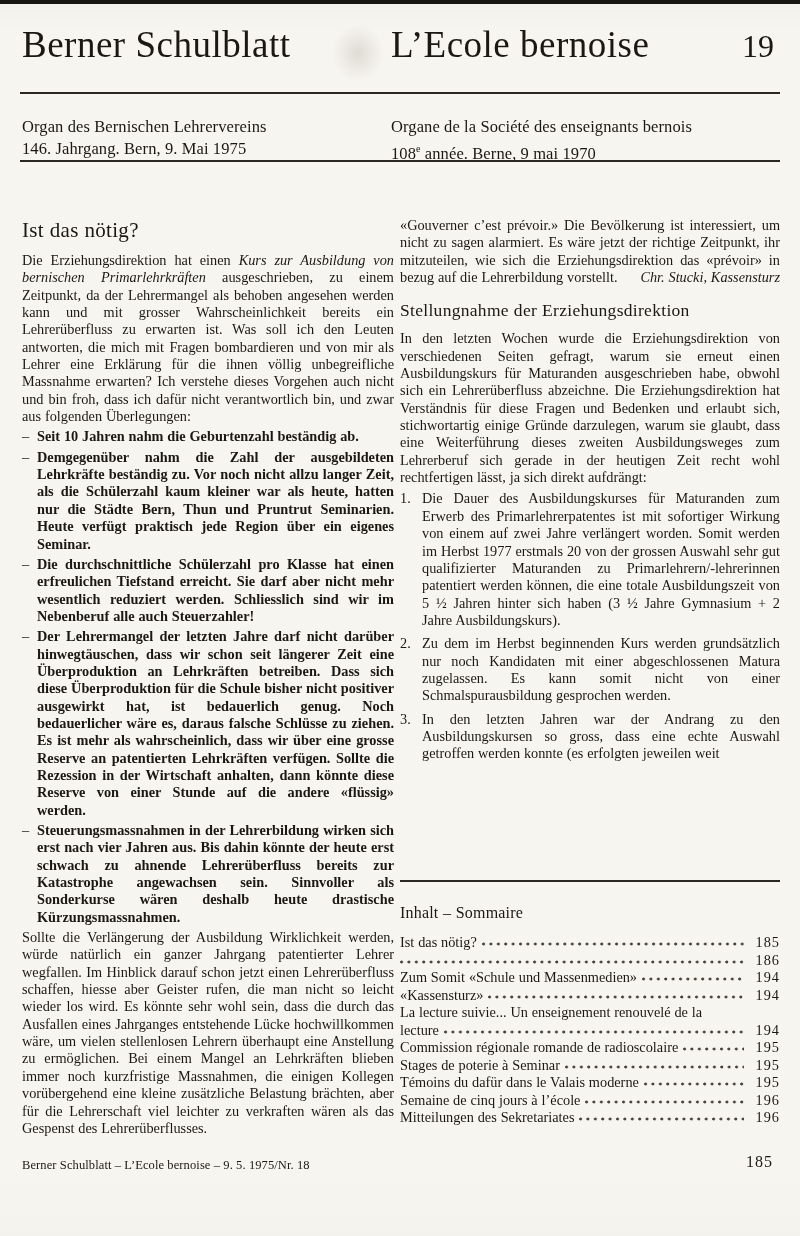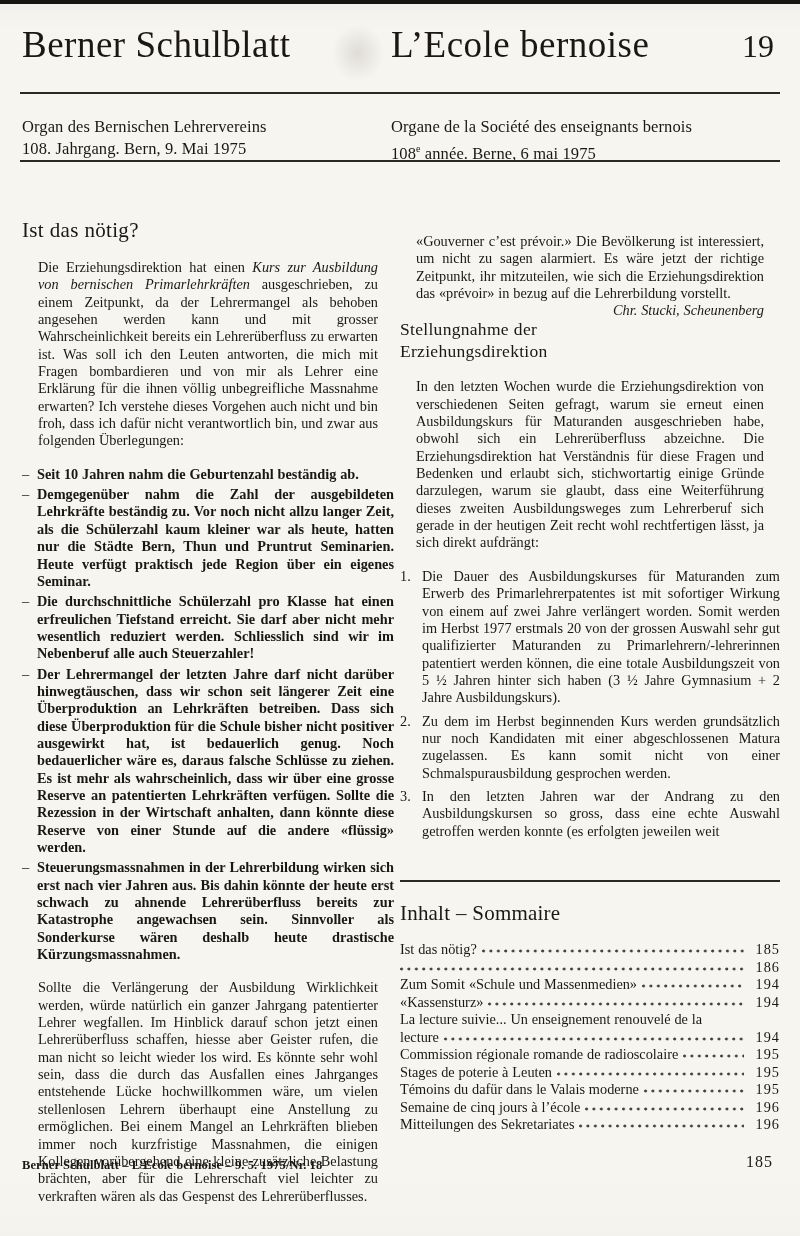--- a/index.html
+++ b/index.html
@@ -23,67 +23,67 @@
   .sub{position:absolute;top:116px;font-size:16.5px;line-height:21.5px;letter-spacing:0.1px;}
   .sub-de{left:22px;}
   .sub-fr{left:391px;}
   .sub sup{font-size:10px;}
   
   .col{position:absolute;top:217px;font-size:14.3px;line-height:17.35px;text-align:justify;
        hyphens:auto;-webkit-hyphens:auto;word-spacing:0.02em;}
   .col-left{left:22px;width:372px;}
   .col-right{left:400px;width:380px;}
   .art-head{font-size:21px;line-height:26px;font-weight:400;margin:0 0 9px 0;letter-spacing:0.3px;text-align:left;}
-  p.just{margin:16px;}
+  p.just{margin:0;}
   .bullets{margin-top:3px;}
   .bullet{display:flex;margin:0 0 3px 0;}
   .bullet .dash{flex:none;width:15px;}
   .bullet .btext{flex:1;text-align:justify;font-weight:bold;}
   .closing{margin-top:3px;}
   .sig{float:right;font-style:italic;}
   .sec-head{font-size:17.5px;line-height:22px;font-weight:400;margin:13px 0 9px 0;letter-spacing:0.3px;text-align:left;}
   .numlist{margin-top:4px;}
   .numitem{display:flex;margin:0 0 6px 0;}
   .numitem .num{flex:none;width:22px;}
   .numitem .ntext{flex:1;text-align:justify;}
   
   .inhalt{position:absolute;left:0;top:663px;width:100%;text-align:left;}
   .rule3{border-top:2px solid #2b2822;height:0;}
-  .toc-head{font-size:21px;line-height:22px;font-weight:400;margin:20px 0 17px 0;letter-spacing:0.2px;}
+  .toc-head{font-size:16px;line-height:22px;font-weight:400;margin:20px 0 10px 0;letter-spacing:0.2px;}
   .toc-row{display:flex;align-items:baseline;font-size:14.3px;line-height:17.5px;}
   .toc-label{flex:none;padding-right:5px;}
   .toc-dots{flex:1;height:13px;margin-right:6px;
     background-image:radial-gradient(circle at 1.6px 10px,#46423a 1.15px,rgba(0,0,0,0) 1.8px);
     background-size:7.4px 13px;background-repeat:repeat-x;}
   .toc-row-nodots .toc-dots{background:none;}
   .toc-page{flex:none;width:30px;text-align:right;letter-spacing:1px;}
   
-  .foot-imprint{position:absolute;left:22px;top:1158px;font-size:12.5px;font-weight:700;letter-spacing:0.1px;}
+  .foot-imprint{position:absolute;left:22px;top:1158px;font-size:12.5px;font-weight:400;letter-spacing:0.1px;}
   .foot-page{position:absolute;right:27px;top:1153px;font-size:16px;letter-spacing:1px;}
 </style>
 </head>
 <body>
 
 <div class="page">
   <div class="topbar"></div>
   <div class="smudge"></div>
 
   <div class="title title-de">Berner Schulblatt</div>
   <div class="title title-fr">L’Ecole bernoise</div>
   <div class="issue">19</div>
 
   <div class="rule rule1"></div>
 
   <div class="sub sub-de">
     <div>Organ des Bernischen Lehrervereins</div>
-    <div>108. Jahrgang. Bern, 9. Mai 1975</div>
+    <div>146. Jahrgang. Bern, 9. Mai 1975</div>
   </div>
   <div class="sub sub-fr">
     <div>Organe de la Société des enseignants bernois</div>
-    <div><span>108</span><sup>e</sup><span> année. Berne, 6 mai 1975</span></div>
+    <div><span>108</span><sup>e</sup><span> année. Berne, 9 mai 1970</span></div>
   </div>
 
   <div class="rule rule2"></div>
 
   <section class="col col-left">
     <h2 class="art-head">Ist das nötig?</h2>
     <p class="just"><span>Die Erziehungsdirektion hat einen </span><i>Kurs zur Ausbildung von bernischen Primarlehrkräften</i><span> ausgeschrieben, zu einem Zeitpunkt, da der Lehrermangel als behoben angesehen werden kann und mit grosser Wahrscheinlichkeit bereits ein Lehrerüberfluss zu erwarten ist. Was soll ich den Leuten antworten, die mich mit Fragen bombardieren und von mir als Lehrer eine Erklärung für die ihnen völlig unbegreifliche Massnahme erwarten? Ich verstehe dieses Vorgehen auch nicht und bin froh, dass ich dafür nicht verantwortlich bin, und zwar aus folgenden Überlegungen:</span></p>
     <div class="bullets">
       <div class="bullet">
         <span class="dash">–</span>
@@ -103,21 +103,21 @@
       </div>
       <div class="bullet">
         <span class="dash">–</span>
         <div class="btext">Steuerungsmassnahmen in der Lehrerbildung wirken sich erst nach vier Jahren aus. Bis dahin könnte der heute erst schwach zu ahnende Lehrerüberfluss bereits zur Katastrophe angewachsen sein. Sinnvoller als Sonderkurse wären deshalb heute drastische Kürzungsmassnahmen.</div>
       </div>
     </div>
     <p class="just closing">Sollte die Verlängerung der Ausbildung Wirklichkeit werden, würde natürlich ein ganzer Jahrgang patentierter Lehrer wegfallen. Im Hinblick darauf schon jetzt einen Lehrerüberfluss schaffen, hiesse aber Geister rufen, die man nicht so leicht wieder los wird. Es könnte sehr wohl sein, dass die durch das Ausfallen eines Jahrganges entstehende Lücke hochwillkommen wäre, um vielen stellenlosen Lehrern überhaupt eine Anstellung zu ermöglichen. Bei einem Mangel an Lehrkräften blieben immer noch kurzfristige Massnahmen, die einigen Kollegen vorübergehend eine kleine zusätzliche Belastung brächten, aber für die Lehrerschaft viel leichter zu verkraften wären als das Gespenst des Lehrerüberflusses.</p>
   </section>
 
   <section class="col col-right">
-    <p class="just"><span>«Gouverner c’est prévoir.» Die Bevölkerung ist interessiert, um nicht zu sagen alarmiert. Es wäre jetzt der richtige Zeitpunkt, ihr mitzuteilen, wie sich die Erziehungsdirektion das «prévoir» in bezug auf die Lehrerbildung vorstellt.</span> <span class="sig">Chr. Stucki, Scheunenberg</span></p>
+    <p class="just"><span>«Gouverner c’est prévoir.» Die Bevölkerung ist interessiert, um nicht zu sagen alarmiert. Es wäre jetzt der richtige Zeitpunkt, ihr mitzuteilen, wie sich die Erziehungsdirektion das «prévoir» in bezug auf die Lehrerbildung vorstellt.</span> <span class="sig">Chr. Stucki, Kassensturz</span></p>
     <h3 class="sec-head">Stellungnahme der Erziehungsdirektion</h3>
     <p class="just">In den letzten Wochen wurde die Erziehungsdirektion von verschiedenen Seiten gefragt, warum sie erneut einen Ausbildungskurs für Maturanden ausgeschrieben habe, obwohl sich ein Lehrerüberfluss abzeichne. Die Erziehungsdirektion hat Verständnis für diese Fragen und Bedenken und erlaubt sich, stichwortartig einige Gründe darzulegen, warum sie glaubt, dass eine Weiterführung dieses zweiten Ausbildungsweges zum Lehrerberuf sich gerade in der heutigen Zeit recht wohl rechtfertigen lässt, ja sich direkt aufdrängt:</p>
     <div class="numlist">
       <div class="numitem">
         <span class="num">1.</span>
         <div class="ntext">Die Dauer des Ausbildungskurses für Maturanden zum Erwerb des Primarlehrerpatentes ist mit sofortiger Wirkung von einem auf zwei Jahre verlängert worden. Somit werden im Herbst 1977 erstmals 20 von der grossen Auswahl sehr gut qualifizierter Maturanden zu Primarlehrern/-lehrerinnen patentiert werden können, die eine totale Ausbildungszeit von 5 ½ Jahren hinter sich haben (3 ½ Jahre Gymnasium + 2 Jahre Ausbildungskurs).</div>
       </div>
       <div class="numitem">
         <span class="num">2.</span>
         <div class="ntext">Zu dem im Herbst beginnenden Kurs werden grundsätzlich nur noch Kandidaten mit einer abgeschlossenen Matura zugelassen. Es kann somit nicht von einer Schmalspurausbildung gesprochen werden.</div>
@@ -159,21 +159,21 @@
         <span class="toc-label">lecture</span>
           <span class="toc-dots"></span>
           <span class="toc-page">194</span>
       </div>
       <div class="toc-row">
         <span class="toc-label">Commission régionale romande de radioscolaire</span>
           <span class="toc-dots"></span>
           <span class="toc-page">195</span>
       </div>
       <div class="toc-row">
-        <span class="toc-label">Stages de poterie à Leuten</span>
+        <span class="toc-label">Stages de poterie à Seminar</span>
           <span class="toc-dots"></span>
           <span class="toc-page">195</span>
       </div>
       <div class="toc-row">
         <span class="toc-label">Témoins du dafür dans le Valais moderne</span>
           <span class="toc-dots"></span>
           <span class="toc-page">195</span>
       </div>
       <div class="toc-row">
         <span class="toc-label">Semaine de cinq jours à l’école</span>

